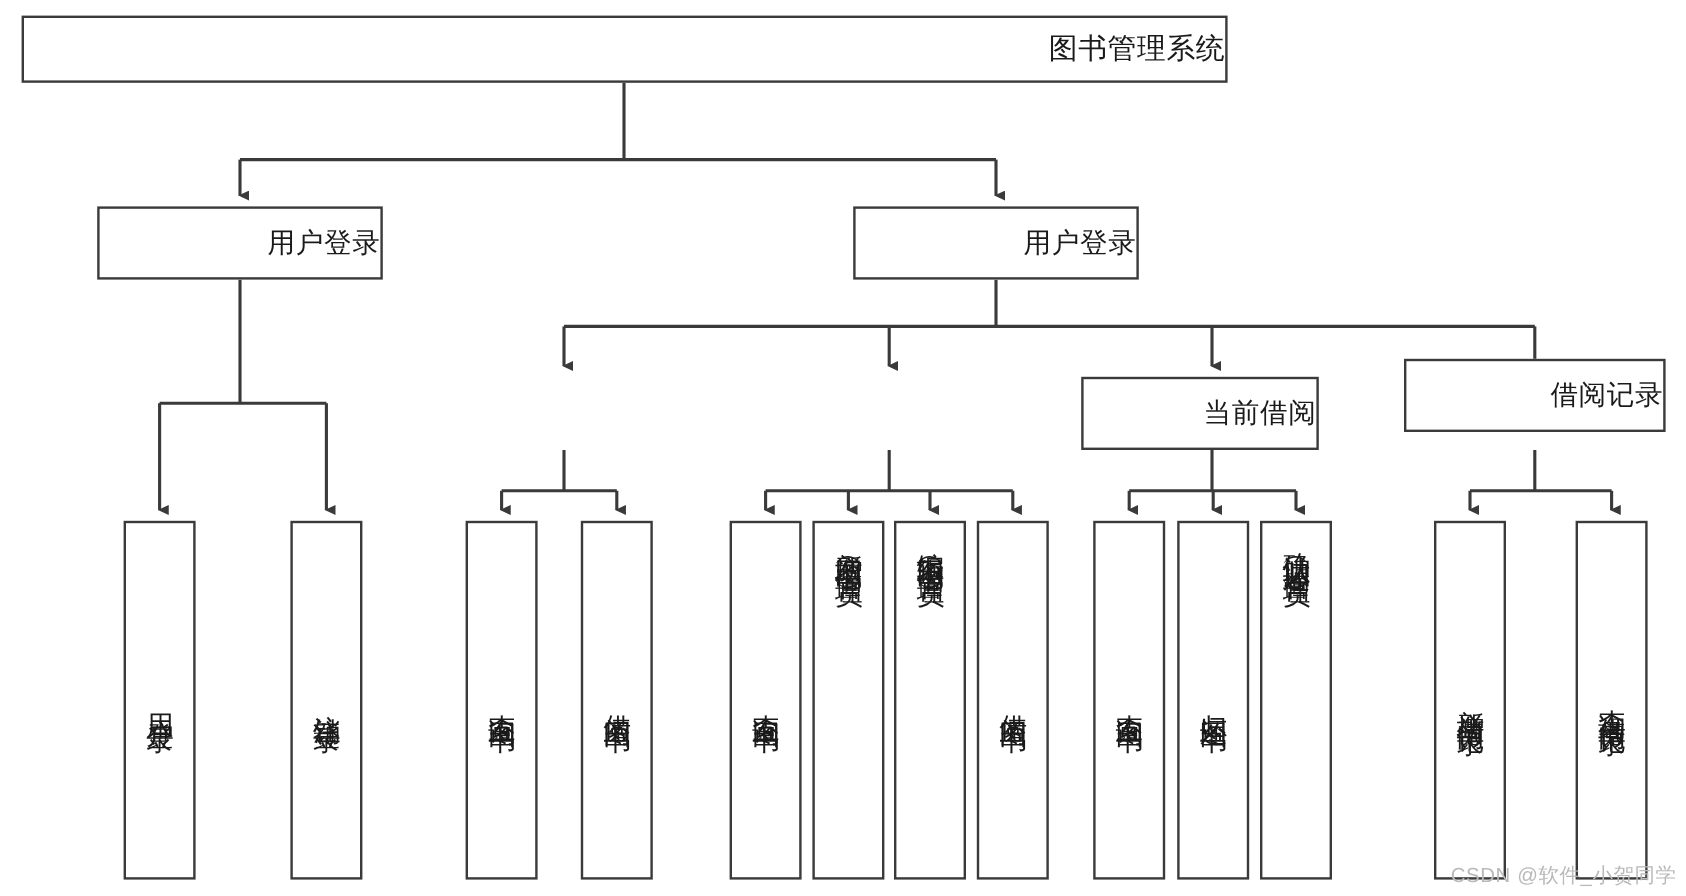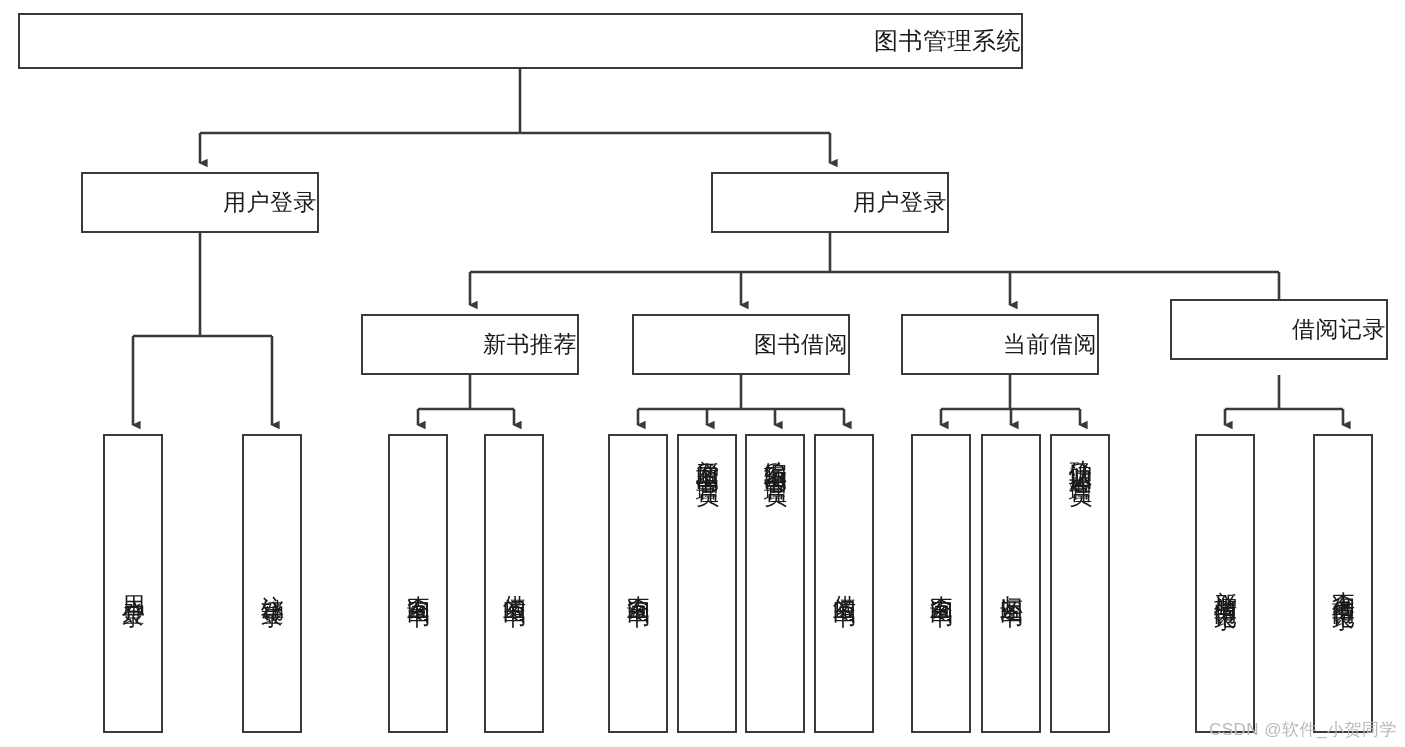--- a/index.html
+++ b/index.html
@@ -138,26 +138,20 @@
     <span class="lbl">图书管理系统</span>
   </div>
 
   <div class="node horiz" style="left:81px; top:172px; width:238px; height:61px;">
     <span class="lbl">用户登录</span>
   </div>
   <div class="node horiz" style="left:711px; top:172px; width:238px; height:61px;">
     <span class="lbl">用户登录</span>
   </div>
 
-  <div class="node horiz" style="left:361px; top:314px; width:218px; height:61px;">
-    <span class="lbl">新书推荐</span>
-  </div>
-  <div class="node horiz" style="left:632px; top:314px; width:218px; height:61px;">
-    <span class="lbl">图书借阅</span>
-  </div>
   <div class="node horiz" style="left:901px; top:314px; width:198px; height:61px;">
     <span class="lbl">当前借阅</span>
   </div>
   <div class="node horiz" style="left:1170px; top:299px; width:218px; height:61px;">
     <span class="lbl">借阅记录</span>
   </div>
 
   <div class="node vert mid" style="left:103px; top:434px; width:60px; height:299px;">
     <span class="lbl">用户登录</span>
   </div>

